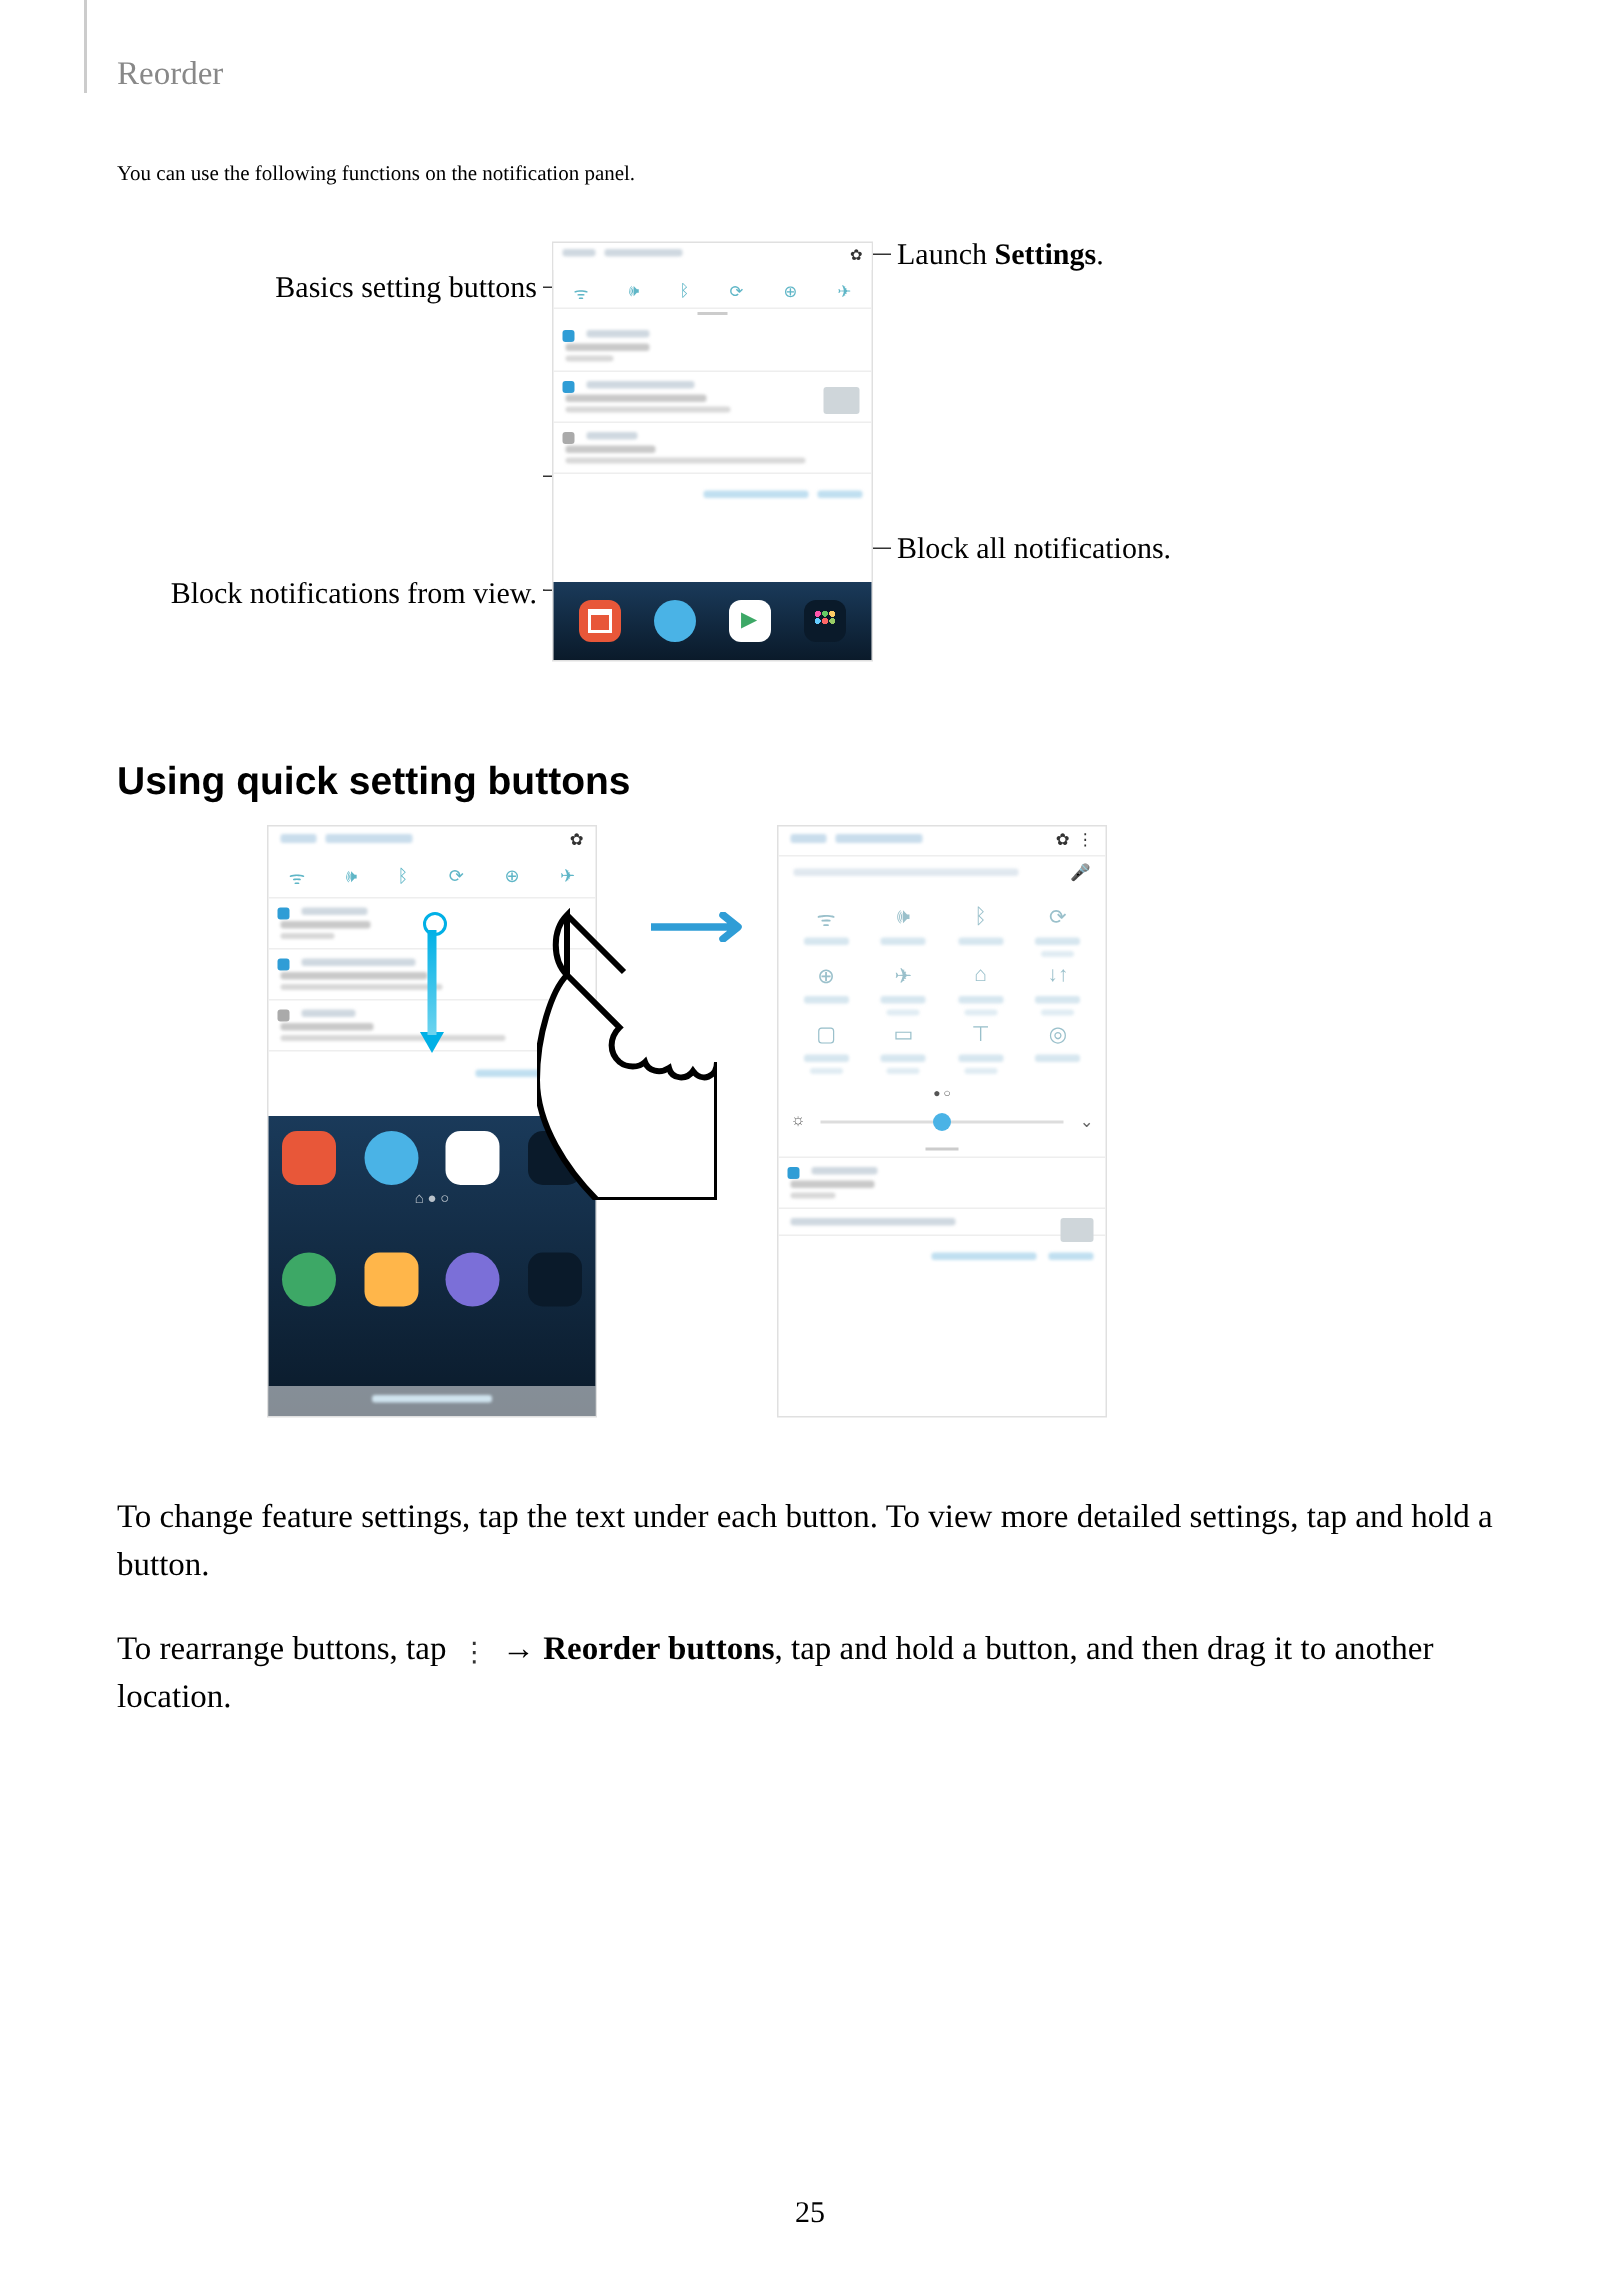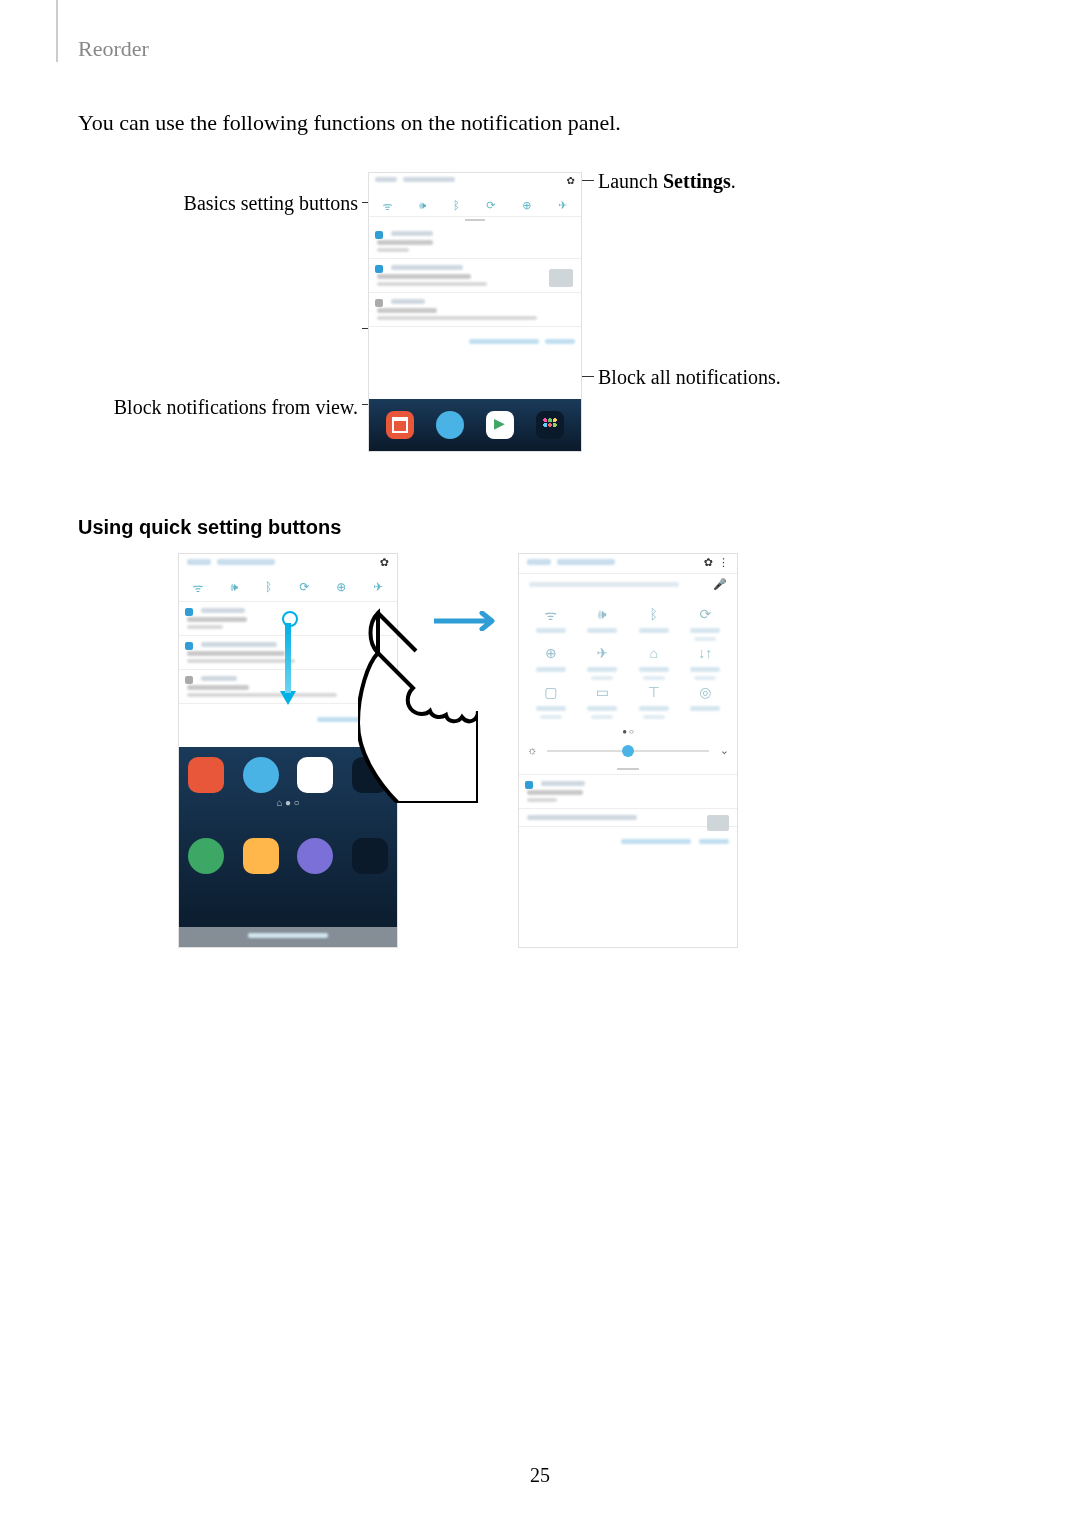--- a/index.html
+++ b/index.html
@@ -26,21 +26,21 @@
     font-size: 22px;
     color: #888;
   }
   .page {
     position: absolute;
     top: 108px;
     left: 78px;
     right: 78px;
   }
   .intro {
-    font-size: 22px;
+    font-size: 14px;
     line-height: 1.35;
     margin-bottom: 34px;
   }
 
   
   .fig1 {
     position: relative;
     width: 920px;
     height: 290px;
     margin-bottom: 54px;
@@ -129,21 +129,21 @@
     text-align:right;
     white-space:nowrap;
   }
   .fig1 .callout.right { text-align:left; }
   .fig1 .line { position:absolute; background:#333; height:1px;}
 
   
   h2 {
     font-family: Arial, Helvetica, sans-serif;
     font-weight: 700;
-    font-size: 20px;
+    font-size: 26px;
     margin-bottom: 14px;
   }
   .para {
     font-size: 22px;
     line-height: 1.45;
     margin-bottom: 24px;
   }
 
   
   .fig2 {
@@ -499,16 +499,20 @@
           <div class="l3"></div>
       </div>
       <div class="nn n2">
         <div class="l1" style="margin-left:0;"></div>
           <div class="thumb"></div>
       </div>
       <div class="fr2"><span class="s1"></span><span class="s2"></span></div>
     </div>
   </div>
 
-
+  <p class="para">To change feature settings, tap the text under each button. To view more detailed settings, tap and hold a button.</p>
+
+  <p class="para">
+    <span>To rearrange buttons, tap </span><span class="inline-icon">⋮</span><span> → </span><b>Reorder buttons</b><span>, tap and hold a button, and then drag it to another location.</span>
+  </p>
 </div>
 
 <div class="page-num">25</div>
 
 </body></html>

